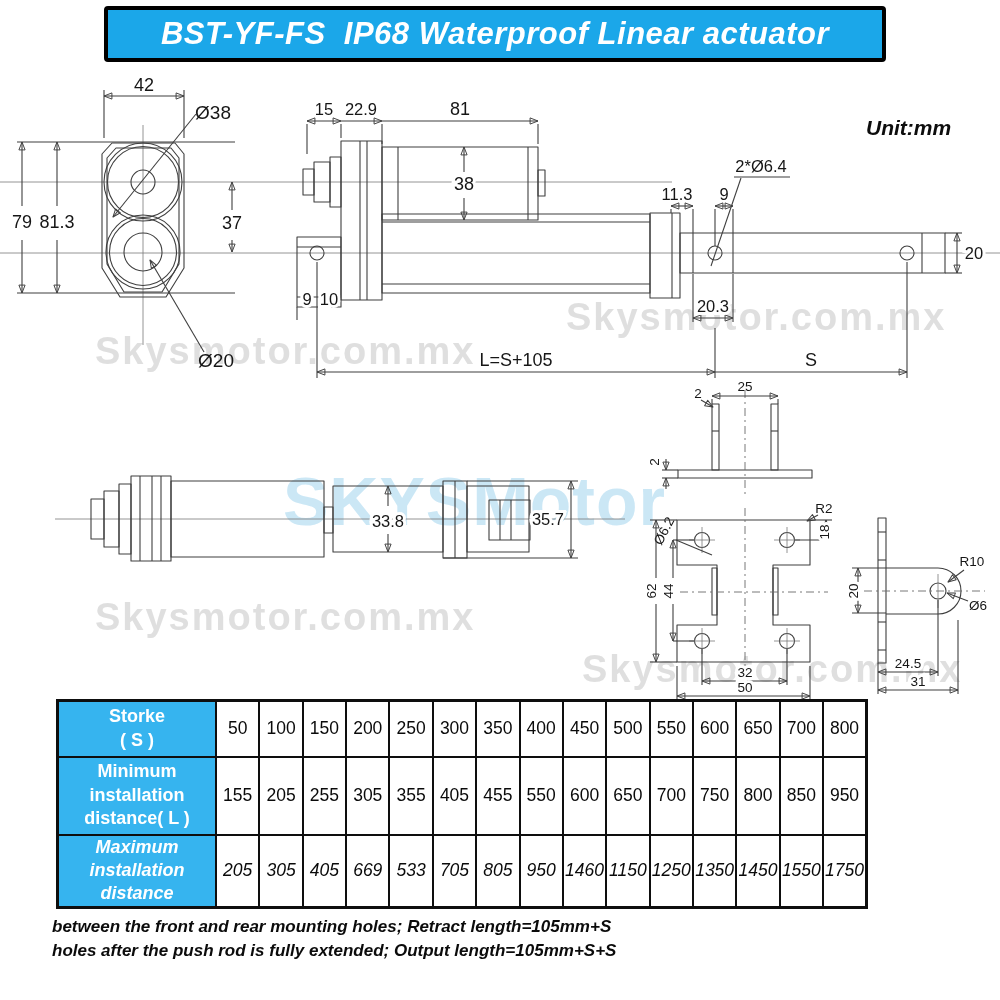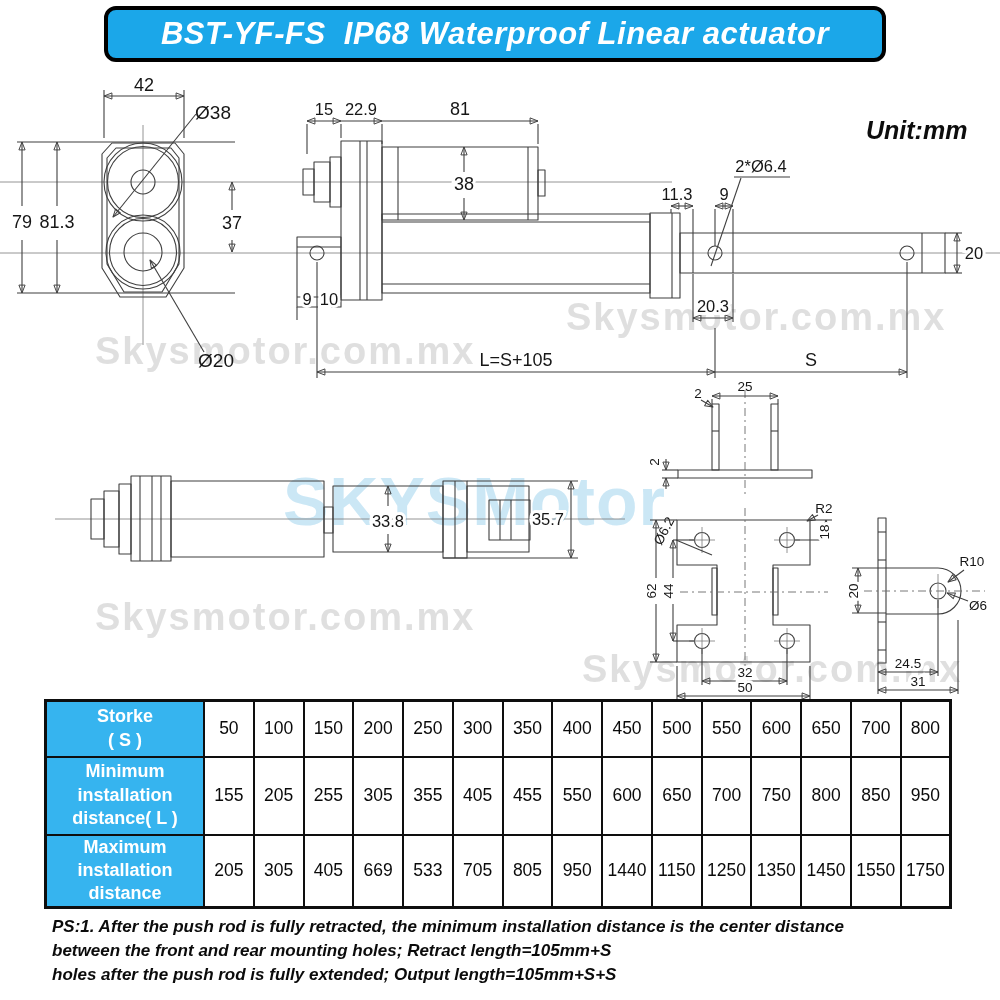--- a/index.html
+++ b/index.html
@@ -2,27 +2,27 @@
 <html><head>
 <meta charset="utf-8">
 <style>
   html,body{margin:0;padding:0;}
   body{
     width:1000px;height:1000px;position:relative;background:#ffffff;
     font-family:"Liberation Sans",sans-serif;overflow:hidden;color:#111;
   }
   .banner{
     position:absolute;left:104px;top:6px;width:774px;height:48px;
-    background:#1ba7e9;border:4px solid #000;border-radius:12px;
+    background:#1ba7e9;border:4px solid #000;border-radius:4px;
     display:flex;align-items:center;justify-content:center;
     color:#fff;font-size:31px;font-weight:bold;font-style:italic;
     white-space:pre;letter-spacing:.5px;
   }
   .unit{
-    position:absolute;left:866px;top:116px;font-size:25px;
+    position:absolute;left:866px;top:116px;font-size:21px;
     font-weight:bold;font-style:italic;color:#0d0d0d;
   }
   .wm{
     position:absolute;color:#c6c6c6;opacity:.55;font-size:38px;font-weight:bold;
     letter-spacing:2px;white-space:nowrap;pointer-events:none;
   }
   .wm-big{
     position:absolute;color:#a9d8f0;opacity:.6;font-size:68px;font-weight:bold;
     letter-spacing:1px;white-space:nowrap;pointer-events:none;
   }
@@ -34,33 +34,33 @@
   svg.draw .dash{stroke-dasharray:8 4 2 4;stroke-width:.9;stroke:#6a6a6a;}
   svg.draw text{
     fill:#161616;stroke:none;font-family:"Liberation Sans",sans-serif;
     font-size:18px;text-anchor:middle;
   }
   svg.draw text.bg{paint-order:stroke;stroke:#fff;stroke-width:6px;}
   svg.draw text.t16{font-size:16.5px;}
   svg.draw text.t13{font-size:13.5px;}
   svg.draw text.t19{font-size:19px;}
   table.spec{
-    position:absolute;left:44px;top:699px;width:908px;
+    position:absolute;left:56px;top:699px;width:812px;
     border-collapse:collapse;table-layout:fixed;
     border:3px solid #0e0e0e;
   }
   table.spec th,table.spec td{
     border:2px solid #0e0e0e;text-align:center;vertical-align:middle;padding:0;
   }
   table.spec th{
     width:156px;background:#36b4ef;color:#fff;font-weight:bold;
     font-size:18px;line-height:1.3;
   }
   table.spec td{font-size:17.5px;color:#0a0a0a;}
-  tr.r0{height:56px;} tr.r1{height:78px;} tr.r2{height:72px;}
+  tr.r0{height:56px;} tr.r1{height:78px;} tr.r2{height:72px;font-style:italic;}
   .notes{
     position:absolute;left:52px;top:915px;width:930px;
     font-size:17px;font-weight:bold;font-style:italic;line-height:1.42;color:#0b0b0b;
   }
 </style>
 </head>
 <body>
 
 <div class="wm" style="left:95px;top:330px;">Skysmotor.com.mx</div>
 <div class="wm" style="left:566px;top:296px;">Skysmotor.com.mx</div>
@@ -377,28 +377,27 @@
           <div>distance</div>
         </th>
         <td>205</td>
         <td>305</td>
         <td>405</td>
         <td>669</td>
         <td>533</td>
         <td>705</td>
         <td>805</td>
         <td>950</td>
-        <td>1440</td>
+        <td>1460</td>
         <td>1150</td>
         <td>1250</td>
         <td>1350</td>
         <td>1450</td>
         <td>1550</td>
         <td>1750</td>
       </tr>
     </tbody>
 </table>
 
 <div class="notes">
-  <div>PS:1. After the push rod is fully retracted, the minimum installation distance is the center distance</div>
   <div>between the front and rear mounting holes; Retract length=105mm+S</div>
   <div>holes after the push rod is fully extended; Output length=105mm+S+S</div>
 </div>
 
 </body></html>

